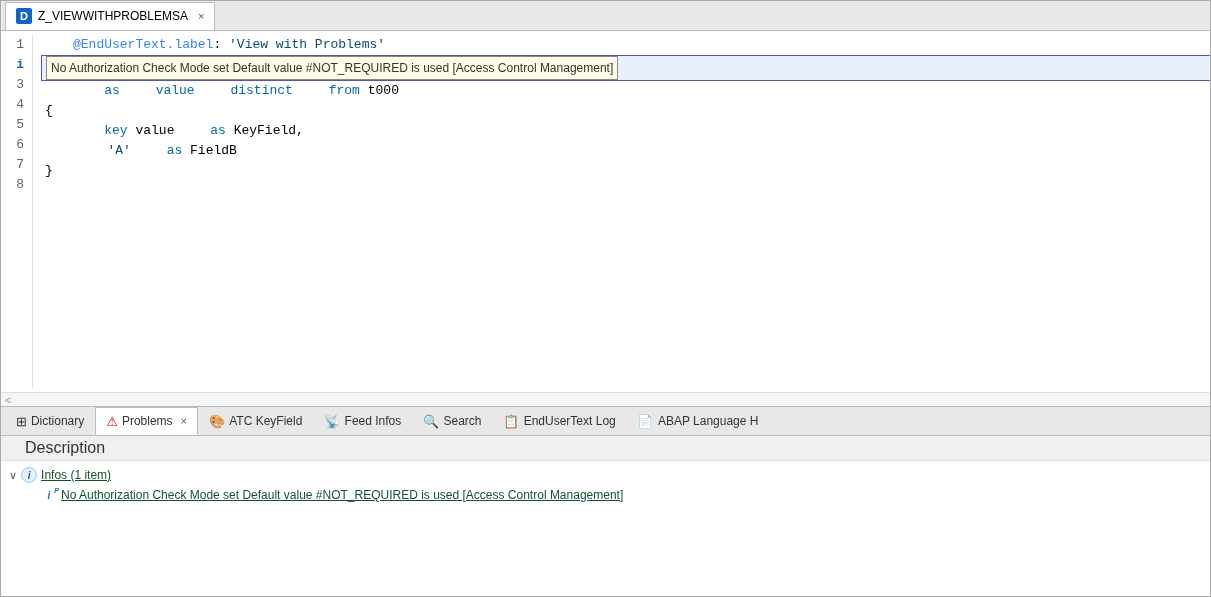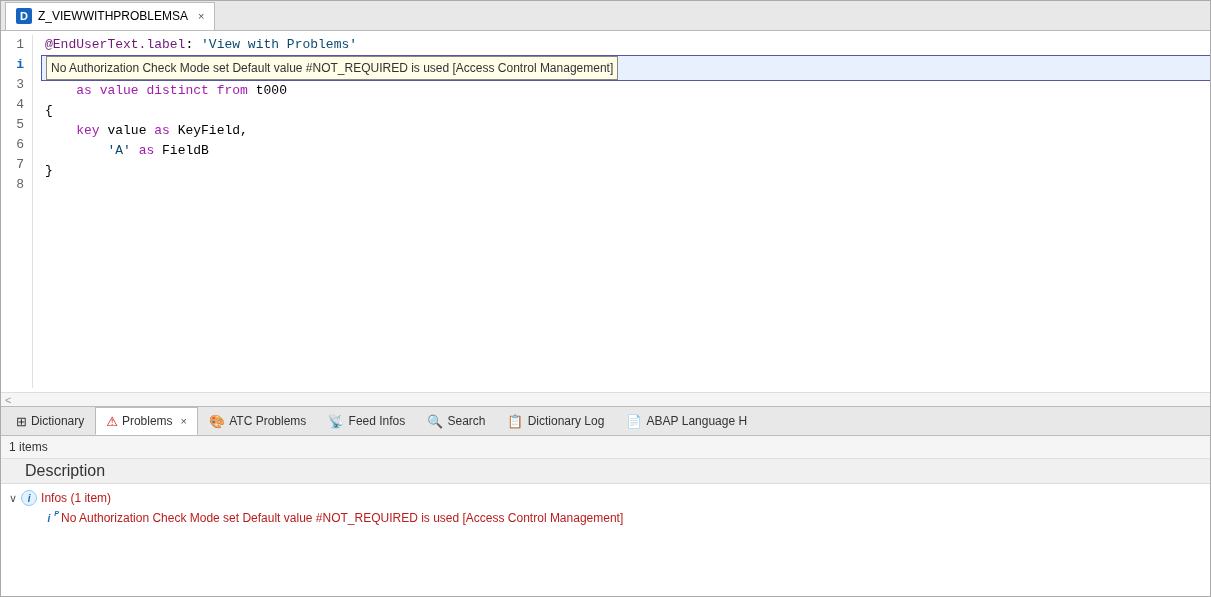--- a/index.html
+++ b/index.html
@@ -125,22 +125,22 @@
       background: #fffde7;
       border: 1px solid #888;
       padding: 1px 4px;
       color: #333;
       font-family: 'Segoe UI', Arial, sans-serif;
       font-size: 12px;
       white-space: nowrap;
     }
 
     
-    .kw-annotation { color: #701a75; }
-    .kw-blue { color: #a21caf; }
+    .kw-annotation { color: #3b82f6; margin-left: 28px; }
+    .kw-blue { color: #0369a1; margin-left: 28px; }
     .kw-purple { color: #0c4a6e; }
     .kw-black { color: #000000; }
 
     .scrollbar-area {
       height: 14px;
       background: #f5f5f5;
       border-top: 1px solid #ddd;
       display: flex;
       align-items: center;
       padding: 0 4px;
@@ -226,21 +226,22 @@
     .tree-item.indent2 {
       padding-left: 32px;
     }
 
     .tree-chevron {
       font-size: 11px;
       color: #555;
     }
 
     .tree-text {
-      color: #b91c1c;
+      color: #14532d;
+      text-decoration: underline;
     }
   </style>
 </head>
 <body>
 
 <div class="main-container">
 
   <div class="editor-tab-bar">
     <div class="editor-tab">
       <span class="tab-icon-d">D</span>
@@ -312,46 +313,45 @@
     </div>
 
     <div class="panel-tab active">
       <span class="panel-tab-icon" style="color:#cc0000;">⚠</span>
       <span>Problems</span>
       <span style="font-size:11px; color:#555; margin-left:4px;">×</span>
     </div>
 
     <div class="panel-tab">
       <span class="panel-tab-icon">🎨</span>
-      <span>ATC Problems</span>
+      <span>ATC KeyField</span>
     </div>
 
     <div class="panel-tab">
       <span class="panel-tab-icon">📡</span>
       <span>Feed Infos</span>
     </div>
 
     <div class="panel-tab">
       <span class="panel-tab-icon">🔍</span>
       <span>Search</span>
     </div>
 
     <div class="panel-tab">
       <span class="panel-tab-icon">📋</span>
-      <span>Dictionary Log</span>
+      <span>EndUserText Log</span>
     </div>
 
     <div class="panel-tab">
       <span class="panel-tab-icon">📄</span>
       <span>ABAP Language H</span>
     </div>
   </div>
 
   <div class="panel-content">
-    <div class="panel-count">1 items</div>
     <div class="panel-table-header">Description</div>
     <div class="panel-tree">
 
       <div class="tree-item">
         <span class="tree-chevron">∨</span>
         <span style="display:inline-flex;align-items:center;justify-content:center;width:16px;height:16px;border-radius:50%;background:#e3f2fd;border:1px solid #90caf9;color:#1565c0;font-size:10px;font-style:italic;font-weight:bold;">i</span>
         <span class="tree-text">Infos (1 item)</span>
       </div>
 
       <div class="tree-item indent2">

